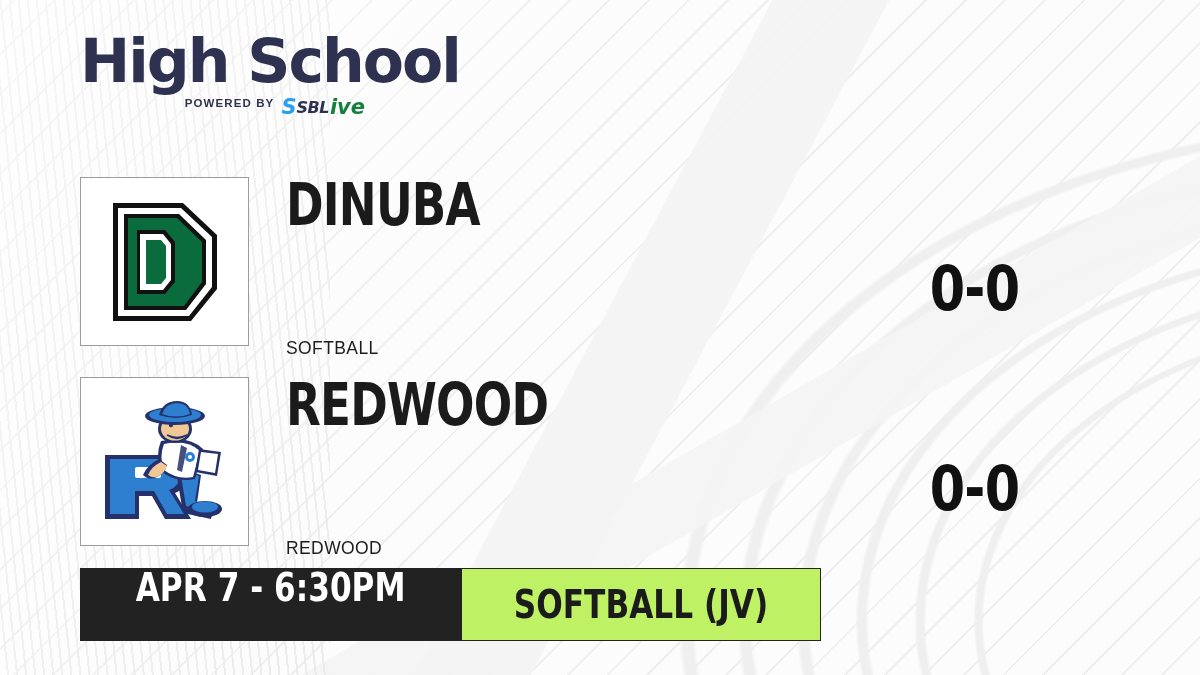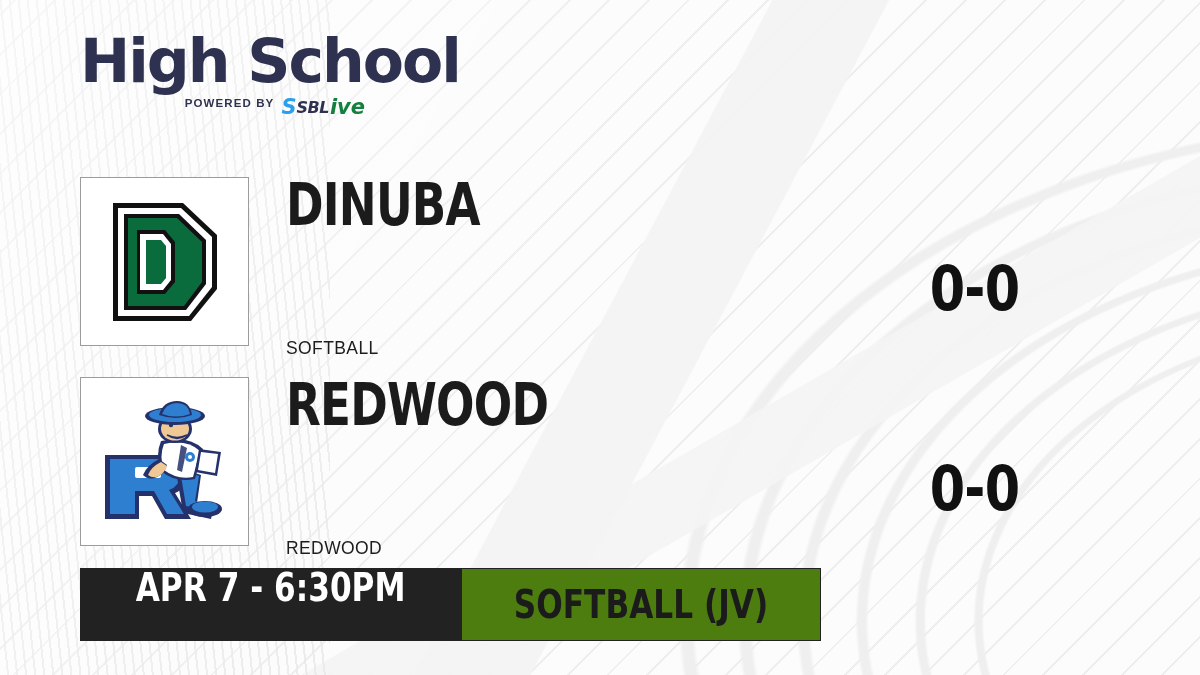--- a/index.html
+++ b/index.html
@@ -187,21 +187,21 @@
     font-family: "DejaVu Sans", sans-serif;
     font-weight: bold;
     font-size: 39px;
     color: #ffffff;
     letter-spacing: 0px;
     transform: scaleX(.80);
     white-space: nowrap;
     line-height: 1;
   }
   #sport-chip {
-    background: #4d7c0f;
+    background: #bef264;
     border: 1.5px solid #222222;
     box-sizing: border-box;
     display: flex;
     align-items: center;
     padding: 12px 20px;
   }
   #sport-chip .txt {
     font-family: "DejaVu Sans", sans-serif;
     font-weight: bold;
     font-size: 39px;

